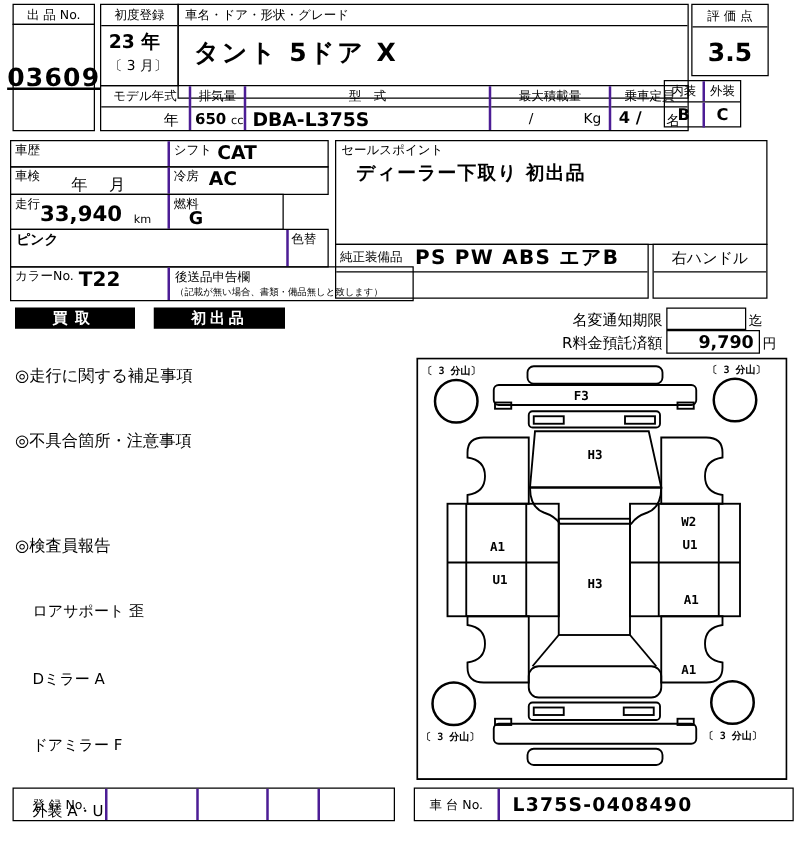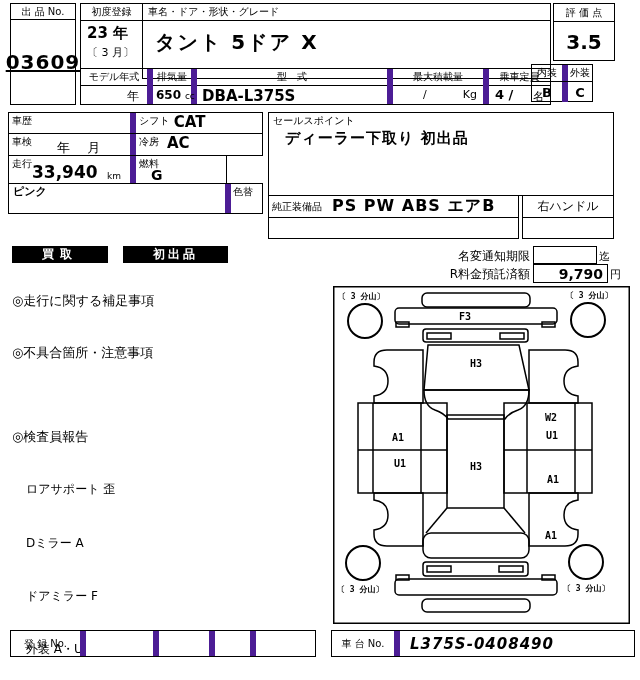--- a/index.html
+++ b/index.html
@@ -7,21 +7,21 @@
          font-family:"DejaVu Sans","Liberation Sans",sans-serif;overflow:hidden;}
   .abs{position:absolute;box-sizing:border-box;}
   .box{border:1px solid #000;}
   .lbl{font-size:10px;line-height:12px;}
   .val{font-weight:bold;}
   .ctr{display:flex;align-items:center;justify-content:center;}
   .hdrrow{height:16px;border-bottom:1px solid #000;font-size:10px;display:flex;
           align-items:center;justify-content:center;white-space:nowrap;text-align:center;}
   .flexrow{display:flex;height:100%;}
   .cell{position:relative;box-sizing:border-box;}
-  .bR{border-right:6px solid #4c1d95;}
+  .bR{border-right:2px solid #4c1d95;}
   .badge{background:#000;color:#fff;font-size:12px;font-weight:bold;
          display:flex;align-items:center;justify-content:center;letter-spacing:6px;}
   .heading{font-size:13px;white-space:nowrap;}
   .report{font-size:12px;line-height:17.7px;white-space:pre;}
   .inlineLV{display:flex;align-items:flex-start;gap:4px;padding:2px 0 0 3px;}
   svg text{font-family:"DejaVu Sans Mono","DejaVu Sans",monospace;font-weight:bold;}
 </style>
 </head>
 <body>
 
@@ -127,20 +127,32 @@
         <span class="abs val" style="left:15px;top:11px;font-size:14px;">G</span>
       </div>
     </div>
   </div>
   <div class="abs box" style="left:8px;top:183px;width:255px;height:31px;">
     <div class="flexrow">
       <div class="cell bR" style="width:222px;">
         <div class="val" style="font-size:11px;padding-left:4px;">ピンク</div>
       </div>
       <div class="cell lbl" style="flex:1;padding:2px 0 0 2px;">色替</div>
+    </div>
+  </div>
+  <div class="abs box" style="left:8px;top:213px;width:323px;height:28px;">
+    <div class="flexrow">
+      <div class="cell bR inlineLV" style="width:127px;">
+        <span class="lbl">カラーNo.</span>
+        <span class="val" style="font-size:16px;margin-top:-2px;">T22</span>
+      </div>
+      <div class="cell" style="flex:1;padding:1px 0 0 4px;">
+        <div style="font-size:10px;">後送品申告欄</div>
+        <div style="font-size:7.5px;white-space:nowrap;">（記載が無い場合、書類・備品無しと致します）</div>
+      </div>
     </div>
   </div>
 
   <div class="abs box" style="left:268px;top:112px;width:346px;height:84px;">
     <div class="lbl" style="padding:2px 0 0 4px;">セールスポイント</div>
     <div class="val" style="font-size:15px;padding:2px 0 0 16px;letter-spacing:1px;">ディーラー下取り 初出品</div>
   </div>
   <div class="abs box" style="left:268px;top:195px;width:251px;height:44px;">
     <div style="height:21px;border-bottom:1px solid #000;display:flex;align-items:center;">
       <span class="lbl" style="width:60px;padding-left:3px;">純正装備品</span>
@@ -246,17 +258,17 @@
       <div class="cell bR ctr" style="width:75px;font-size:10px;">登 録 No.</div>
       <div class="cell bR" style="width:73px;"></div>
       <div class="cell bR" style="width:56px;"></div>
       <div class="cell bR" style="width:41px;"></div>
       <div class="cell" style="flex:1;"></div>
     </div>
   </div>
   <div class="abs box" style="left:331px;top:630px;width:304px;height:27px;">
     <div class="flexrow" style="align-items:center;">
       <div class="cell bR ctr" style="width:68px;height:100%;font-size:10px;">車 台 No.</div>
-      <div class="val" style="font-size:15px;padding-left:10px;letter-spacing:1px;font-style:italic;">L375S-0408490</div>
+      <div class="val" style="font-size:15px;padding-left:10px;letter-spacing:1px;">L375S-0408490</div>
     </div>
   </div>
 
 </div>
 
 </body></html>

